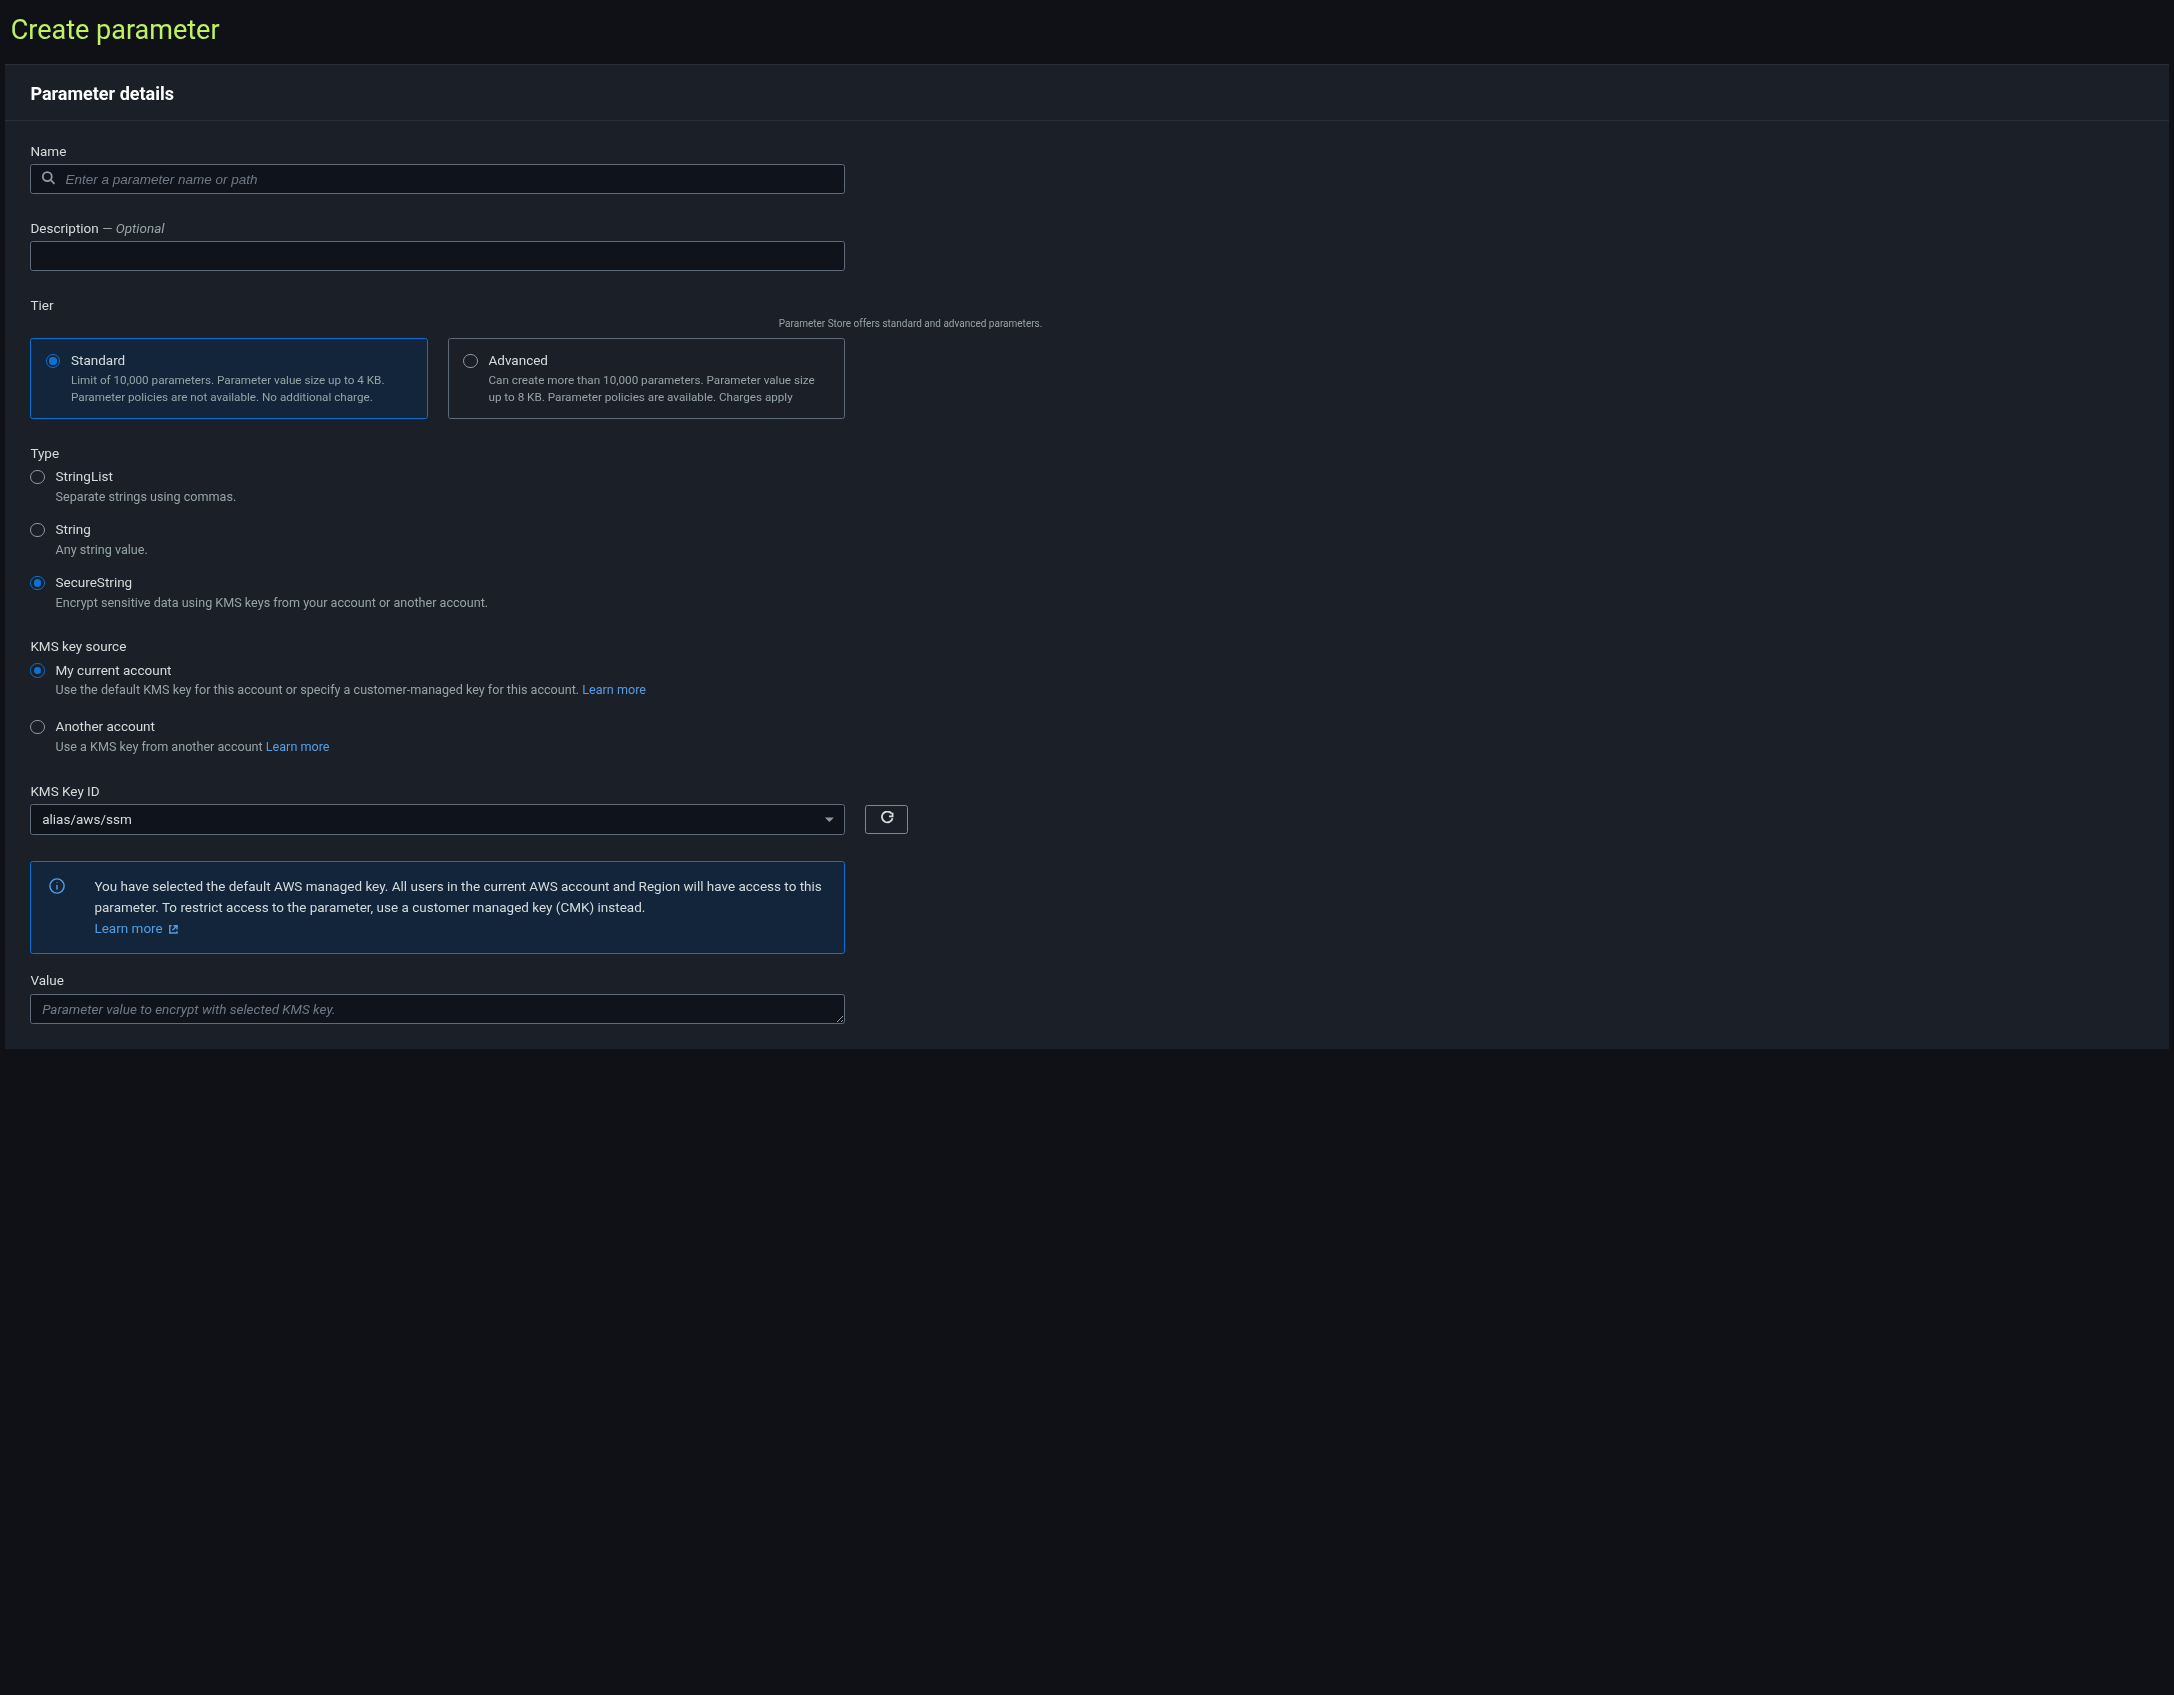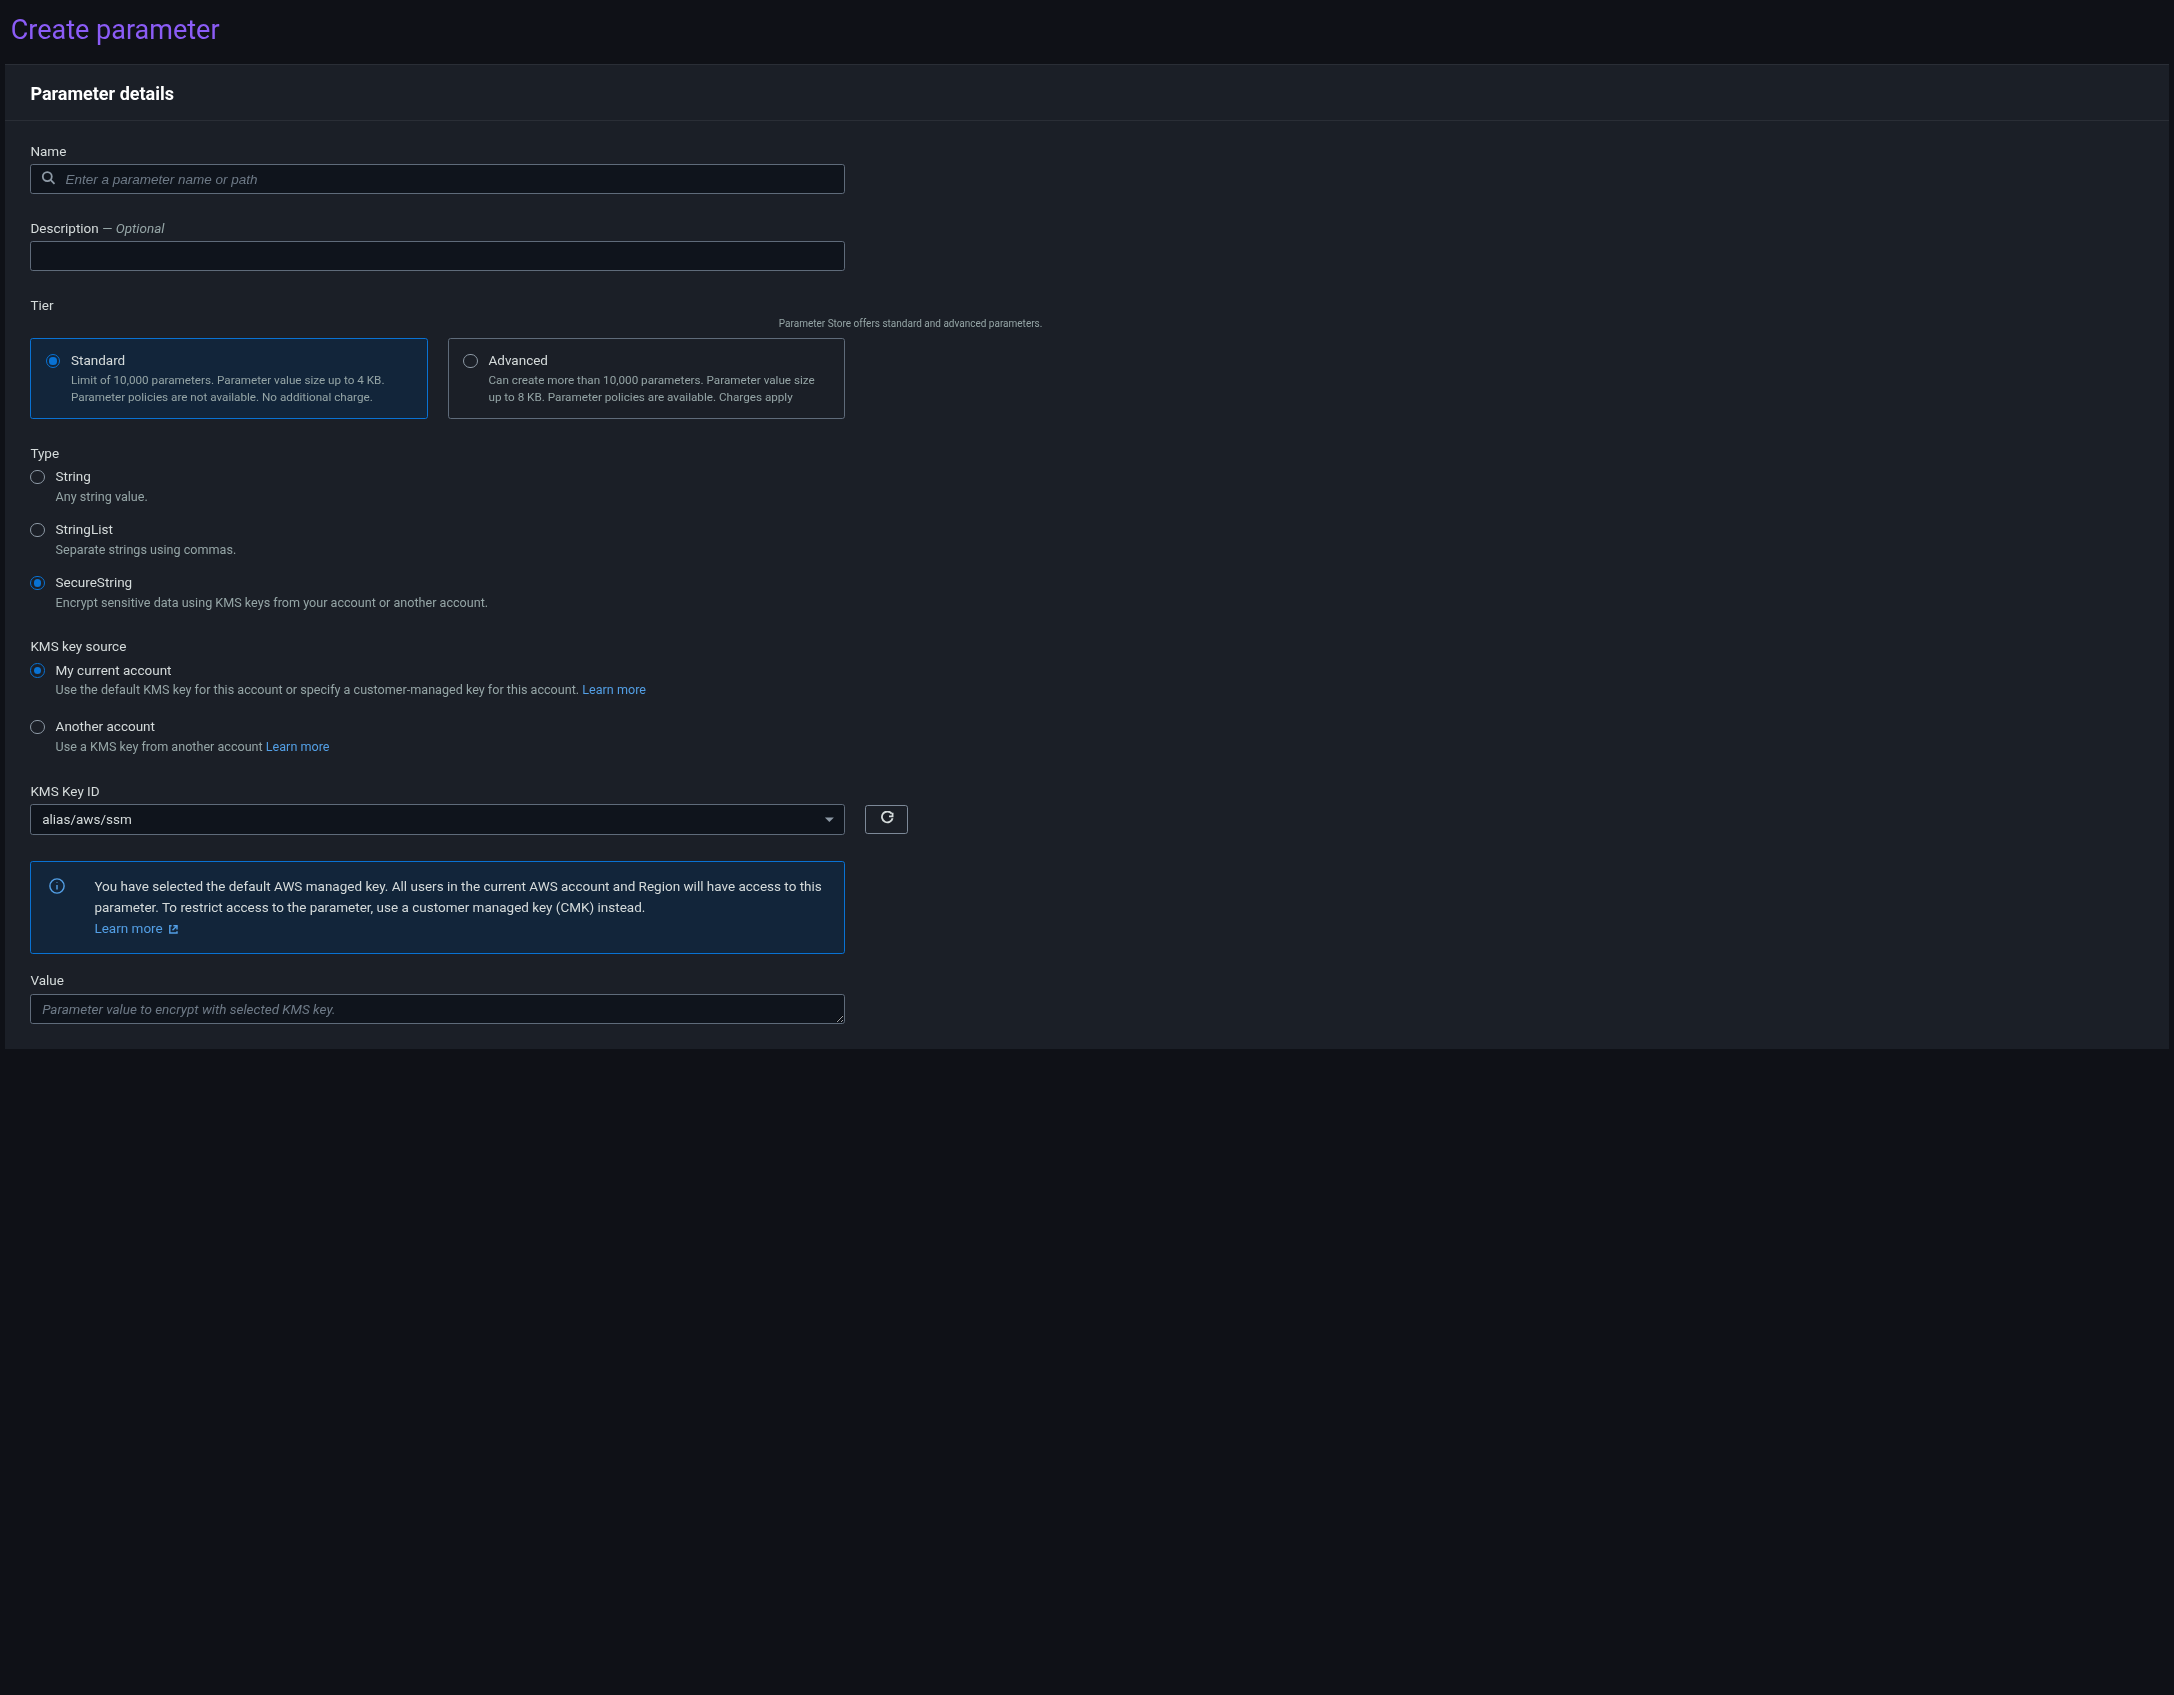--- a/index.html
+++ b/index.html
@@ -13,21 +13,21 @@
     font-family: -apple-system, BlinkMacSystemFont, "Segoe UI", Roboto, Helvetica, Arial, sans-serif;
     font-size: 12.6px;
     min-height: 100vh;
   }
   .page-header {
     padding: 14.4px 10.8px 18px 10.8px;
   }
   .page-title {
     font-size: 27px;
     font-weight: 400;
-    color: #8b5cf6;
+    color: #bef264;
   }
   .panel {
     background-color: #1b1f27;
     border-top: 0.9px solid #2a2e36;
     margin: 0 5.4px;
   }
   .panel-header {
     padding: 18px 42px 16px 25px;
     border-bottom: 0.9px solid #2a2e36;
   }
@@ -307,29 +307,29 @@
         </div>
       </div>
     </div>
 
     <div class="form-group">
       <label class="label">Type</label>
       <div class="radio-list" style="margin-top:7.2px;">
         <div class="radio-item">
           <div class="radio-circle"></div>
           <div>
+            <div class="radio-label">StringList</div>
+            <div class="radio-desc">Separate strings using commas.</div>
+          </div>
+        </div>
+        <div class="radio-item">
+          <div class="radio-circle"></div>
+          <div>
             <div class="radio-label">String</div>
             <div class="radio-desc">Any string value.</div>
-          </div>
-        </div>
-        <div class="radio-item">
-          <div class="radio-circle"></div>
-          <div>
-            <div class="radio-label">StringList</div>
-            <div class="radio-desc">Separate strings using commas.</div>
           </div>
         </div>
         <div class="radio-item">
           <div class="radio-circle checked"></div>
           <div>
             <div class="radio-label">SecureString</div>
             <div class="radio-desc">Encrypt sensitive data using KMS keys from your account or another account.</div>
           </div>
         </div>
       </div>

